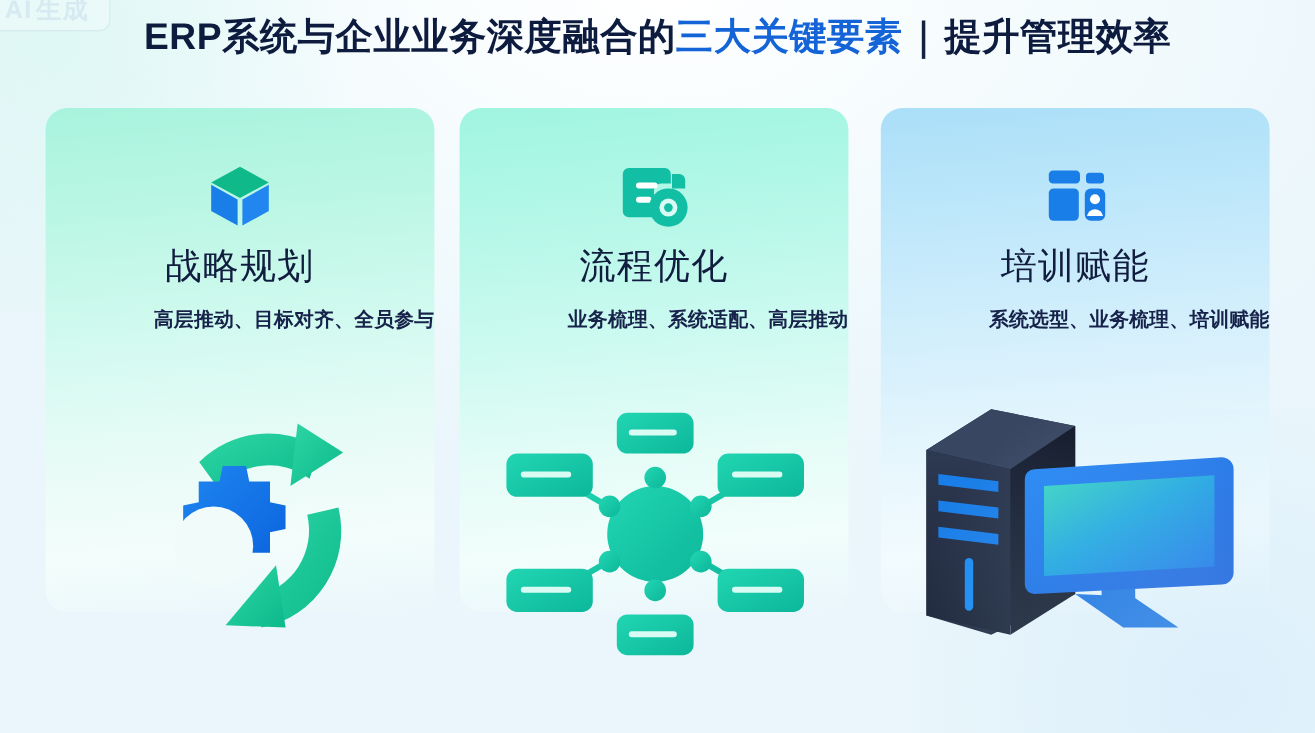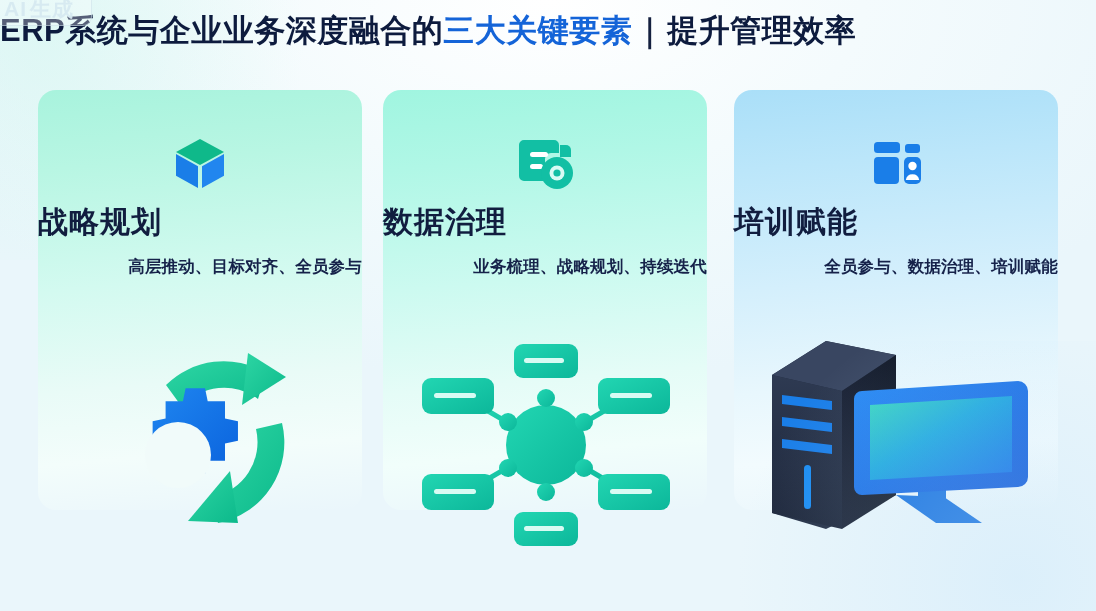--- a/index.html
+++ b/index.html
@@ -59,20 +59,21 @@
     font-weight: 700;
     letter-spacing: 1px;
     line-height: 1;
   }
 
   
   .title-bar {
     position: absolute;
     left: 0; top: 8px;
     width: 1096px;
+    text-align: center;
     white-space: nowrap;
     z-index: 5;
   }
   .title-bar span {
     font-size: 31px;
     font-weight: 700;
     letter-spacing: .5px;
     line-height: 46px;
     vertical-align: baseline;
   }
@@ -98,22 +99,23 @@
     width: 100%;
     height: 62px;
     display: flex;
     align-items: center;
     justify-content: center;
   }
   .card-title {
     position: absolute;
     left: 0; top: 112px;
     width: 100%;
+    text-align: center;
     font-size: 30px;
-    font-weight: 700;
+    font-weight: 400;
     color: #111d3f;
     letter-spacing: 1px;
   }
   .card-sub {
     position: absolute;
     left: 0; top: 166px;
     width: 100%;
     text-align: right;
     font-size: 16.5px;
     font-weight: 700;
@@ -163,37 +165,37 @@
       <svg width="62" height="60" viewBox="0 0 62 60">
         <path d="M10,7 h30 a5,5 0 0 1 5,5 v8 h-8 a6,6 0 0 0 -6,6 v22 h-21 a5,5 0 0 1 -5,-5 v-31 a5,5 0 0 1 5,-5 z" fill="#12bfa4"></path>
         <rect x="16" y="19" width="18" height="5" rx="2.5" fill="#ffffff"></rect>
         <rect x="16" y="31" width="13" height="5" rx="2.5" fill="#ffffff"></rect>
         <path d="M46,12 h6 a5,5 0 0 1 5,5 v7 h-11 z" fill="#12bfa4"></path>
         <circle cx="43" cy="40" r="16" fill="#12bfa4"></circle>
         <circle cx="43" cy="40" r="7.5" fill="#d8fbf4"></circle>
         <circle cx="43" cy="40" r="3.6" fill="#12bfa4"></circle>
       </svg>
     </div>
-    <div class="card-title">数据治理</div>
-    <div class="card-sub">业务梳理、战略规划、持续迭代</div>
+    <div class="card-title">流程优化</div>
+    <div class="card-sub">业务梳理、系统适配、高层推动</div>
   </div>
 
   <div class="card" id="card-3">
     <div class="card-icon">
       <svg width="62" height="58" viewBox="0 0 62 58">
         <rect x="9" y="8" width="26" height="11" rx="3.5" fill="#1a7ee8"></rect>
         <rect x="40" y="10" width="15" height="9" rx="3" fill="#1a7ee8"></rect>
         <rect x="9" y="23" width="25" height="27" rx="4" fill="#1a7ee8"></rect>
         <rect x="39" y="23" width="17" height="27" rx="5" fill="#1a7ee8"></rect>
         <circle cx="47.5" cy="32" r="4.2" fill="#ffffff"></circle>
         <path d="M40.8,46 a6.8,6.8 0 0 1 13.4,0 z" fill="#ffffff"></path>
       </svg>
     </div>
     <div class="card-title">培训赋能</div>
-    <div class="card-sub">全员参与、数据治理、培训赋能</div>
+    <div class="card-sub">系统选型、业务梳理、培训赋能</div>
   </div>
 
   <div class="illus" id="illus-1">
     <svg width="260" height="220" viewBox="0 0 260 220">
       <defs>
         <linearGradient id="gradGear" x1="0" y1="0" x2="1" y2="1">
           <stop offset="0%" stop-color="#1f86f0"></stop>
           <stop offset="100%" stop-color="#0a62dd"></stop>
         </linearGradient>
         <linearGradient id="gradArrow" x1="0" y1="0" x2="1" y2="1">

